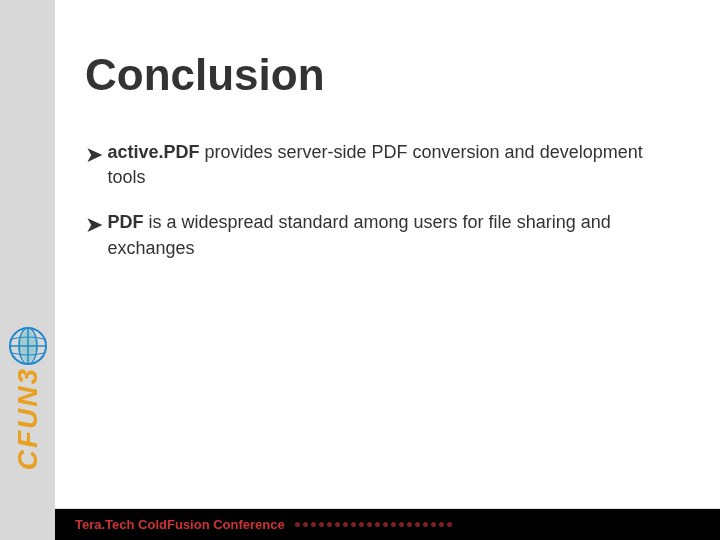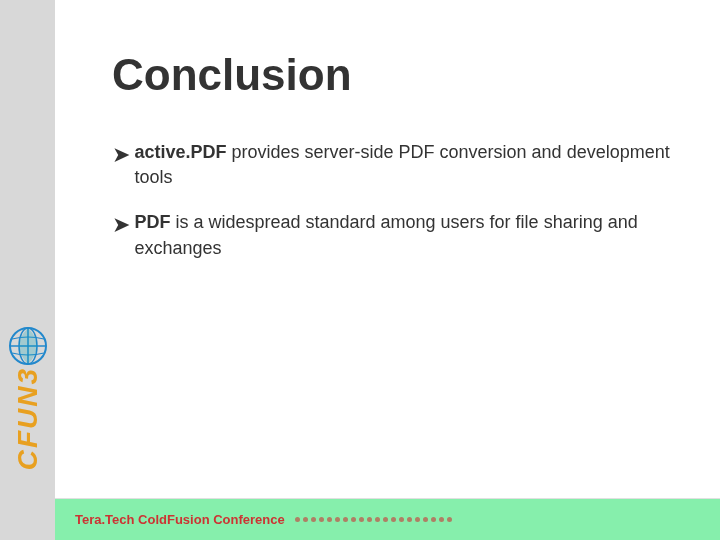--- a/index.html
+++ b/index.html
@@ -46,21 +46,21 @@
       font-size: 28px;
       font-weight: 900;
       color: #e8a020;
       letter-spacing: 2px;
       margin-bottom: 10px;
       font-style: italic;
     }
 
     
     .main-content {
-      margin-left: 52px;
+      margin-left: 25px;
       flex: 1;
       padding: 50px 50px 80px 60px;
       display: flex;
       flex-direction: column;
       border-radius: 19px;
     }
 
     .slide-title {
       font-size: 44px;
       font-weight: bold;
@@ -101,22 +101,22 @@
     .bullet-text strong {
       font-weight: bold;
     }
 
     
     .footer {
       position: absolute;
       bottom: 0;
       left: 55px;
       right: 0;
-      height: 42px;
-      background: #86efac;
+      height: 32px;
+      background: #000000;
       display: flex;
       align-items: center;
       padding: 0 20px;
       border-top: 1px solid #e0e0e0;
     }
 
     .footer-logo-text {
       font-size: 13px;
       font-weight: bold;
       color: #cc3333;

